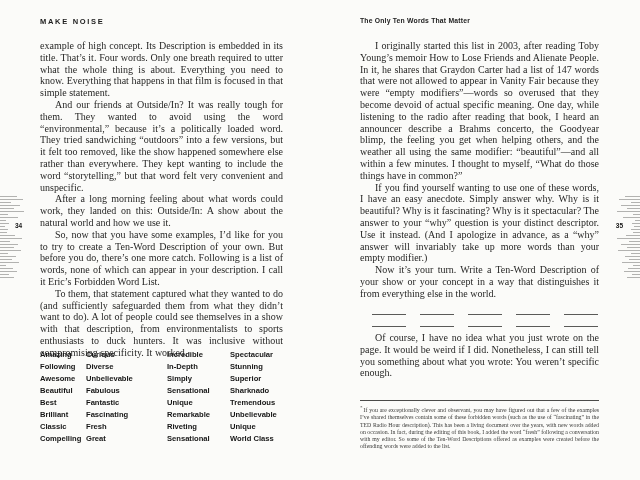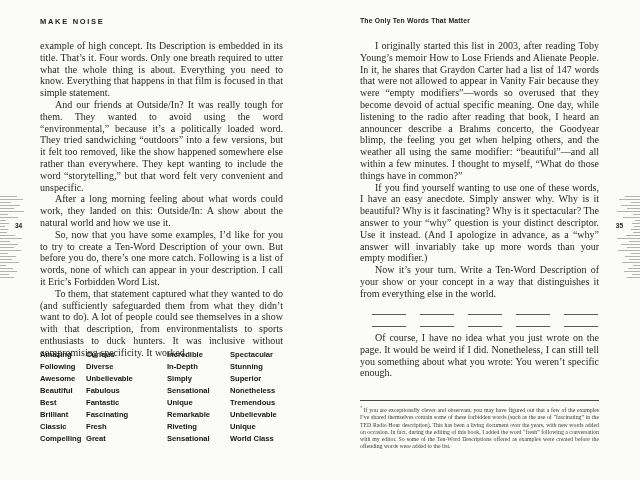--- a/index.html
+++ b/index.html
@@ -173,21 +173,21 @@
           <div>Sensational</div>
           <div>Unique</div>
           <div>Remarkable</div>
           <div>Riveting</div>
           <div>Sensational</div>
         </div>
       <div class="word-col c3">
           <div>Spectacular</div>
           <div>Stunning</div>
           <div>Superior</div>
-          <div>Nonetheless</div>
+          <div>Sharknado</div>
           <div>Tremendous</div>
           <div>Unbelievable</div>
           <div>Unique</div>
           <div>World Class</div>
         </div>
     </div>
   </div>
 
   <div class="page right-page">
     <div class="running-head">The Only Ten Words That Matter</div>

